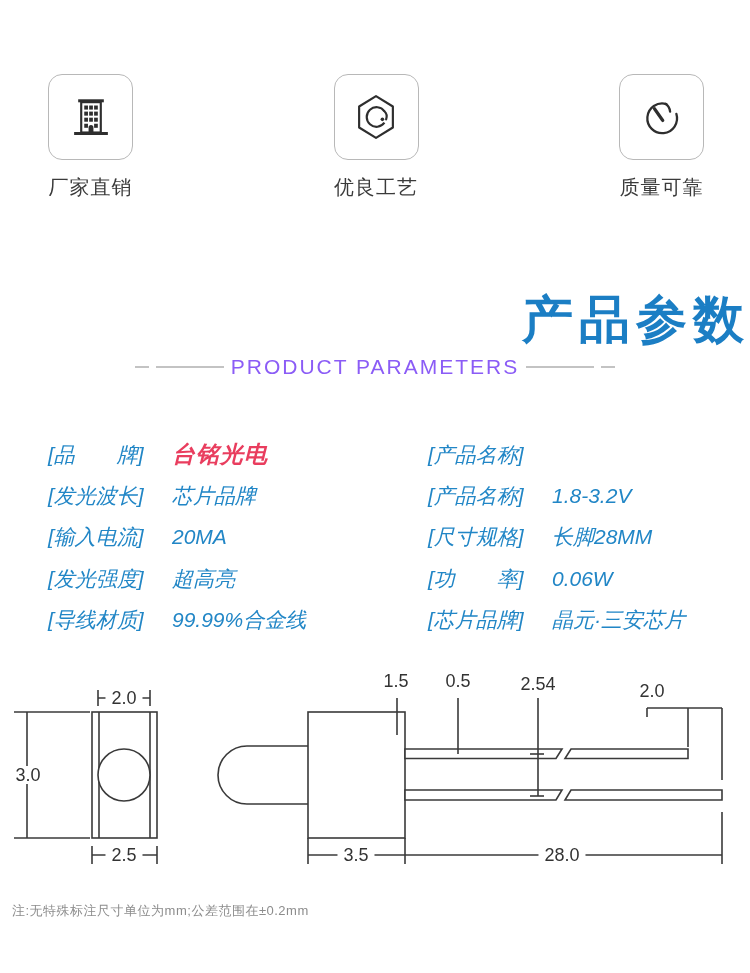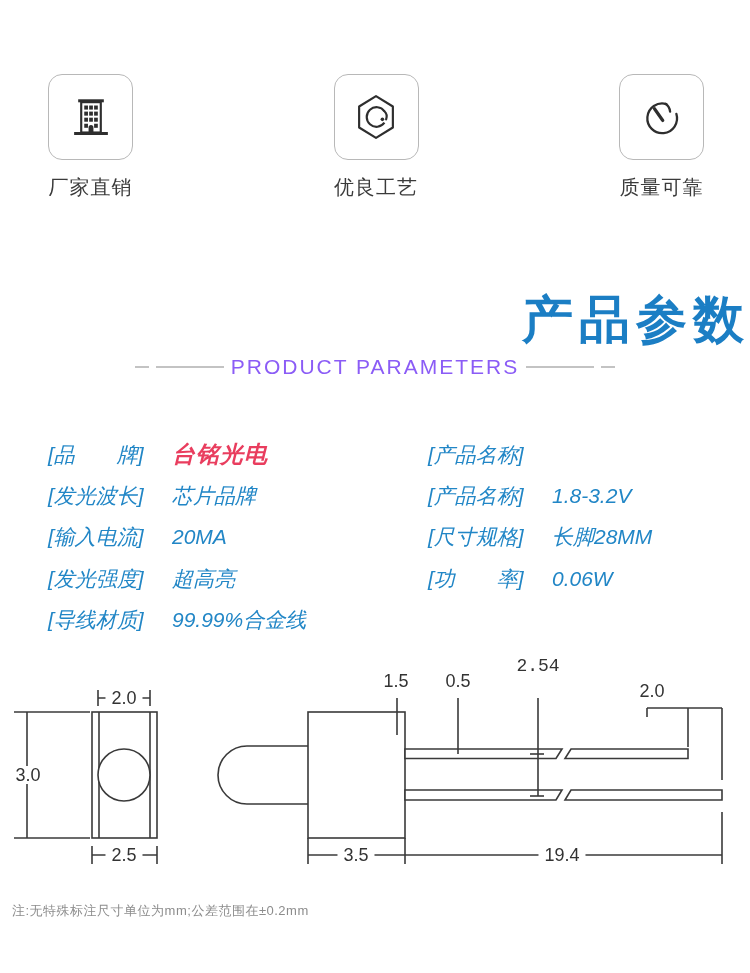--- a/index.html
+++ b/index.html
@@ -165,20 +165,24 @@
         <span class="spec-value">1.8-3.2V</span>
       </div>
       <div class="spec-row">
         <span class="spec-label">[尺寸规格]</span>
         <span class="spec-value">长脚28MM</span>
       </div>
       <div class="spec-row">
         <span class="spec-label">[功　　率]</span>
         <span class="spec-value">0.06W</span>
       </div>
+      <div class="spec-row">
+        <span class="spec-label">[芯片品牌]</span>
+        <span class="spec-value">晶元·三安芯片</span>
+      </div>
     </div>
   </div>
 
   <div class="drawing">
     <svg width="750" height="235" viewBox="0 0 750 235">
       <g stroke="#3a3a3a" stroke-width="1.6" fill="none">
 
         <line x1="98" y1="40" x2="98" y2="56"></line>
         <line x1="150" y1="40" x2="150" y2="56"></line>
         <line x1="98" y1="48" x2="150" y2="48"></line>
@@ -223,21 +227,21 @@
         <line x1="308" y1="205" x2="405" y2="205"></line>
         <line x1="405" y1="205" x2="722" y2="205"></line>
       </g>
     </svg>
 
     <span class="dim on-line" style="left:124px;top:48px;">2.0</span>
     <span class="dim on-line" style="left:28px;top:125px;">3.0</span>
     <span class="dim on-line" style="left:124px;top:205px;">2.5</span>
     <span class="dim" style="left:396px;top:31px;">1.5</span>
     <span class="dim" style="left:458px;top:31px;">0.5</span>
-    <span class="dim" style="left:538px;top:16px;font-family:Liberation Mono, monospace;">2.54</span>
+    <span class="dim" style="left:538px;top:34px;">2.54</span>
     <span class="dim" style="left:652px;top:41px;">2.0</span>
     <span class="dim on-line" style="left:356px;top:205px;">3.5</span>
-    <span class="dim on-line" style="left:562px;top:205px;">19.4</span>
+    <span class="dim on-line" style="left:562px;top:205px;">28.0</span>
   </div>
 
   <div class="note">注:无特殊标注尺寸单位为mm;公差范围在±0.2mm</div>
 
 </div>
 
 </body></html>

